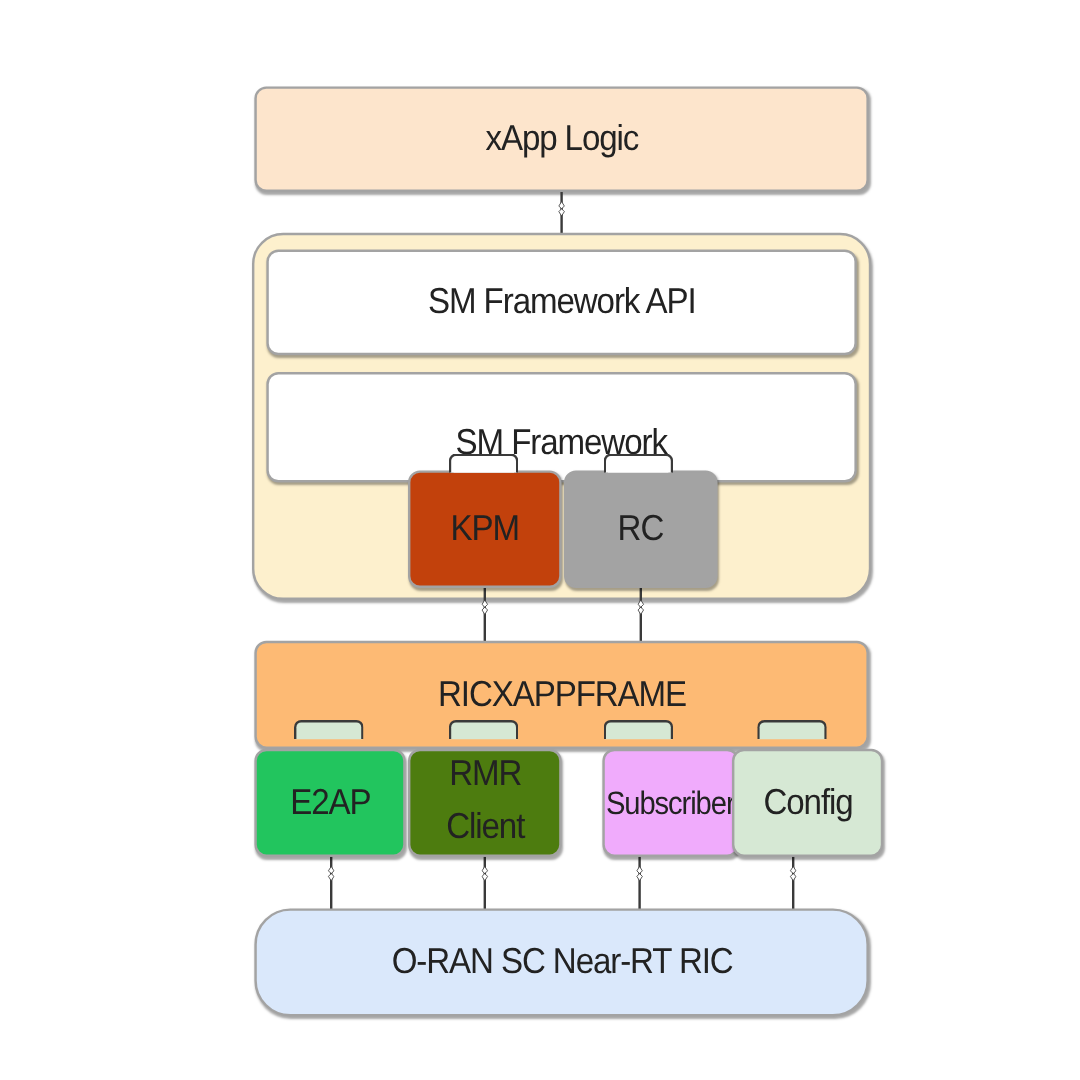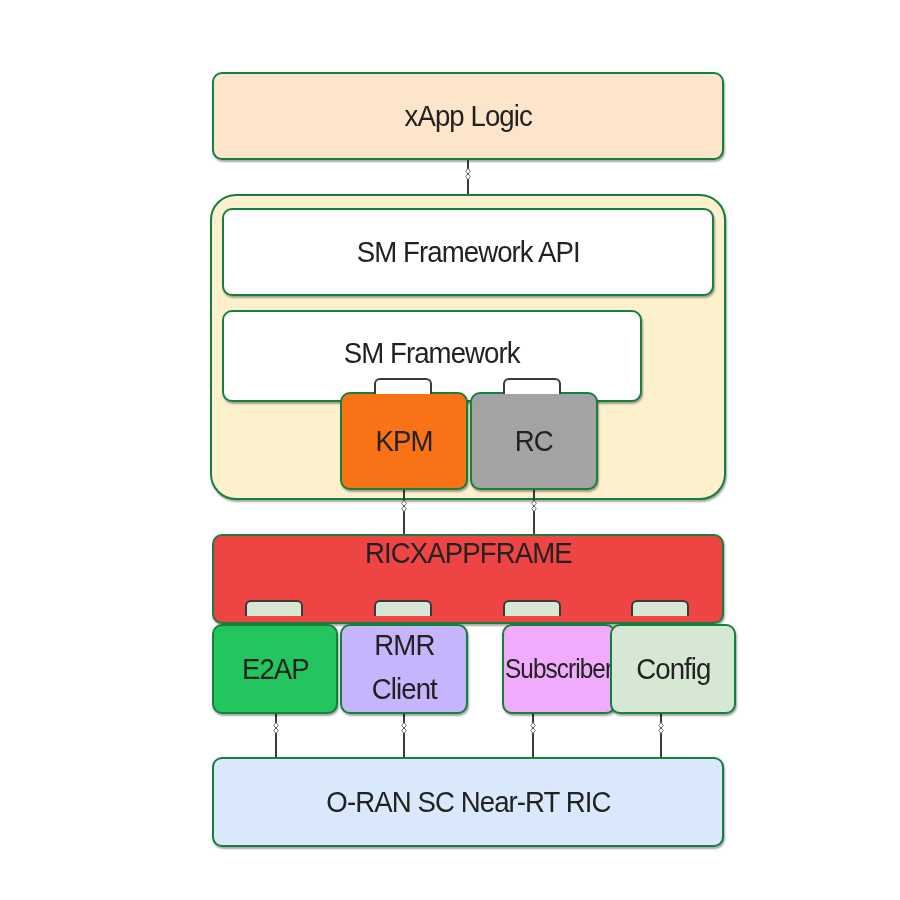--- a/index.html
+++ b/index.html
@@ -1,18 +1,18 @@
 <!DOCTYPE html>
 <html><head>
   <meta charset="utf-8">
   <style>
     html, body { margin:0; padding:0; background:#ffffff; }
     body { width:900px; height:900px; position:relative; overflow:hidden;
            font-family:"Liberation Sans", sans-serif; }
-    .box { position:absolute; box-sizing:border-box; border:2px solid #15803d;
+    .box { position:absolute; box-sizing:border-box; border:2px solid #a3a3a3;
            border-radius:10px; box-shadow:1px 2px 2px rgba(0,0,0,0.35);
            display:flex; align-items:center; justify-content:center;
            color:#222; font-size:30px; letter-spacing:-1px; transform:scaleX(0.92); }
     .lbl { position:absolute; color:#222; font-size:30px; letter-spacing:-1px;
            text-align:center; transform:scaleX(0.92); }
     .tab { position:absolute; box-sizing:border-box; border:2px solid #3a3a3a;
            border-bottom:none; border-radius:6px 6px 0 0; height:16px; }
     .conn { position:absolute; width:2px; background:#3a3a3a; }
     .arrow { position:absolute; width:12px; height:12px; margin-left:-6px; }
   </style>
@@ -27,54 +27,54 @@
 <svg class="arrow" style="left:468px;top:168px;" viewBox="0 0 12 26" width="12" height="26">
     <path d="M6 0 L11 8 L6 13 L1 8 Z M6 13 L11 18 L6 26 L1 18 Z" fill="#fff" stroke="#3a3a3a" stroke-width="1.5"></path>
   </svg>
 
 <div class="box" style="left:210px;top:194px;width:516px;height:306px;background:#fdf0cd;border-radius:26px;transform:none;"></div>
 
 <div class="box" style="left:222px;top:208px;width:492px;height:88px;background:#fff;transform:none;">
   <span class="lbl" style="position:static">SM Framework API</span>
 </div>
 
-<div class="box" style="left:222px;top:310px;width:420px;height:92px;background:#fff;transform:none;align-items:flex-start;padding-top:24px;">
+<div class="box" style="left:222px;top:310px;width:492px;height:92px;background:#fff;transform:none;align-items:flex-start;padding-top:40px;">
   <span class="lbl" style="position:static">SM Framework</span>
 </div>
 
 <div class="tab" style="left:374px;top:378px;width:58px;background:#fff;z-index:2;"></div>
-<div class="box" style="left:340px;top:392px;width:128px;height:98px;background:#f97316;transform:none;z-index:1;">
+<div class="box" style="left:340px;top:392px;width:128px;height:98px;background:#c2410c;transform:none;z-index:1;">
   <span class="lbl" style="position:static">KPM</span>
 </div>
 
 <div class="tab" style="left:503px;top:378px;width:58px;background:#fff;z-index:2;"></div>
 <div class="box" style="left:470px;top:392px;width:128px;height:98px;background:#a3a3a3;transform:none;z-index:1;">
   <span class="lbl" style="position:static">RC</span>
 </div>
 
 <div class="conn" style="left:403px;top:490px;height:46px;"></div>
 <svg class="arrow" style="left:404px;top:500px;" viewBox="0 0 12 26" width="12" height="26">
     <path d="M6 0 L11 8 L6 13 L1 8 Z M6 13 L11 18 L6 26 L1 18 Z" fill="#fff" stroke="#3a3a3a" stroke-width="1.5"></path>
   </svg>
 <div class="conn" style="left:533px;top:490px;height:46px;"></div>
 <svg class="arrow" style="left:534px;top:500px;" viewBox="0 0 12 26" width="12" height="26">
     <path d="M6 0 L11 8 L6 13 L1 8 Z M6 13 L11 18 L6 26 L1 18 Z" fill="#fff" stroke="#3a3a3a" stroke-width="1.5"></path>
   </svg>
 
-<div class="box" style="left:212px;top:534px;width:512px;height:90px;background:#ef4444;transform:none;align-items:flex-start;">
+<div class="box" style="left:212px;top:534px;width:512px;height:90px;background:#fdba74;transform:none;align-items:flex-start;padding-top:26px;">
   <span class="lbl" style="position:static">RICXAPPFRAME</span>
 </div>
 
 <div class="tab" style="left:245px;top:600px;width:58px;background:#d6e8d4;z-index:2;"></div>
 <div class="box" style="left:212px;top:624px;width:126px;height:90px;background:#22c55e;transform:none;z-index:1;">
   <span class="lbl" style="position:static">E2AP</span>
 </div>
 
 <div class="tab" style="left:374px;top:600px;width:58px;background:#d6e8d4;z-index:2;"></div>
-<div class="box" style="left:340px;top:624px;width:128px;height:90px;background:#c4b5fd;transform:none;z-index:1;">
+<div class="box" style="left:340px;top:624px;width:128px;height:90px;background:#4d7c0f;transform:none;z-index:1;">
   <span class="lbl" style="position:static;white-space:pre-line;line-height:44px;margin-top:-4px;">RMR
 Client</span>
 </div>
 
 <div class="tab" style="left:503px;top:600px;width:58px;background:#d6e8d4;z-index:2;"></div>
 <div class="box" style="left:470px;top:624px;width:114px;height:90px;background:#f0abfc;transform:none;z-index:1;margin-left:32px;">
   <span class="lbl" style="position:static;font-size:27px;transform:scaleX(0.9);">Subscriber</span>
 </div>
 
 <div class="tab" style="left:631px;top:600px;width:58px;background:#d6e8d4;z-index:2;"></div>
@@ -92,15 +92,15 @@
   </svg>
 <div class="conn" style="left:532px;top:714px;height:46px;"></div>
 <svg class="arrow" style="left:533px;top:722px;" viewBox="0 0 12 26" width="12" height="26">
     <path d="M6 0 L11 8 L6 13 L1 8 Z M6 13 L11 18 L6 26 L1 18 Z" fill="#fff" stroke="#3a3a3a" stroke-width="1.5"></path>
   </svg>
 <div class="conn" style="left:660px;top:714px;height:46px;"></div>
 <svg class="arrow" style="left:661px;top:722px;" viewBox="0 0 12 26" width="12" height="26">
     <path d="M6 0 L11 8 L6 13 L1 8 Z M6 13 L11 18 L6 26 L1 18 Z" fill="#fff" stroke="#3a3a3a" stroke-width="1.5"></path>
   </svg>
 
-<div class="box" style="left:212px;top:757px;width:512px;height:90px;background:#dae8fb;transform:none;">
+<div class="box" style="left:212px;top:757px;width:512px;height:90px;background:#dae8fb;transform:none;border-radius:30px;">
   <span class="lbl" style="position:static">O-RAN SC Near-RT RIC</span>
 </div>
 
 </body></html>

